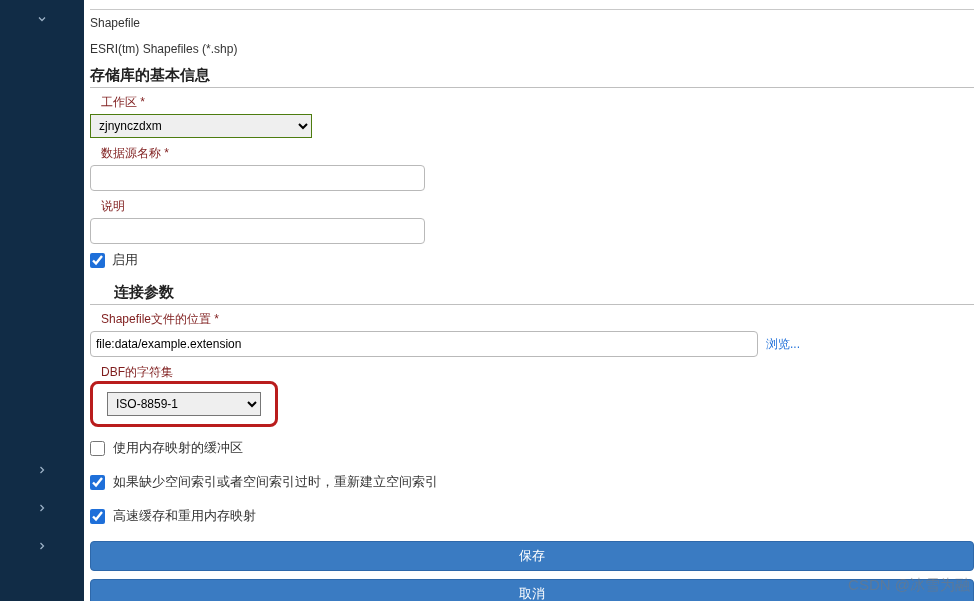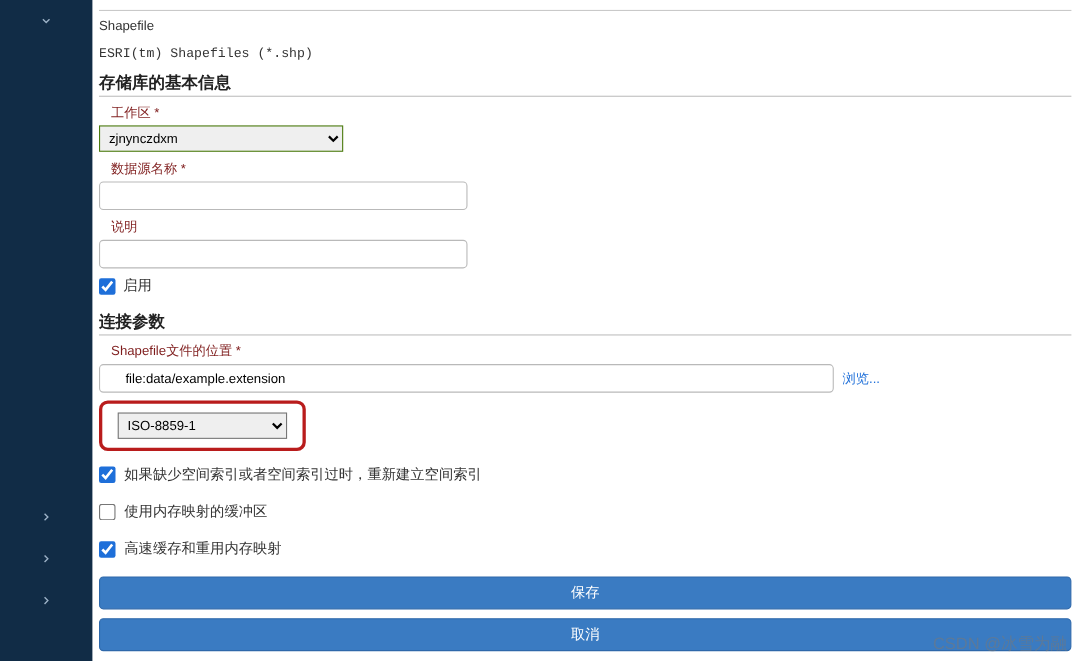--- a/index.html
+++ b/index.html
@@ -40,21 +40,21 @@
       height: 601px;
       padding: 4px 6px 8px 6px;
       overflow: hidden;
     }
     .content > .topbar {
       border-bottom: 1px solid #c9c9c9;
       height: 6px;
       margin-bottom: 6px;
     }
     .shp-title { font-size: 12px; color: #333; margin-bottom: 12px; }
-    .shp-sub { font-size: 12px; color: #333; margin-bottom: 10px; font-family: Liberation Mono, monospace; }
+    .shp-sub { font-size: 12px; color: #333; margin-bottom: 10px; }
     h3.section {
       font-size: 15px;
       font-weight: bold;
       color: #222;
       margin-bottom: 2px;
     }
     .hr { border-bottom: 1px solid #bfbfbf; margin-bottom: 6px; }
     .label { font-size: 12px; color: #7f1d1d; margin-bottom: 3px; display: block; margin-left: 11px; }
     .field { margin-bottom: 7px; }
     select.sel-small {
@@ -71,27 +71,27 @@
       border: 1px solid #b9b9b9;
       border-radius: 4px;
       padding: 2px 6px;
       font-size: 12px;
     }
     input.txt-long {
       width: 668px;
       height: 26px;
       border: 1px solid #b9b9b9;
       border-radius: 4px;
-      padding: 2px 23px;
+      padding: 2px 5px;
       font-size: 12px;
     }
     .check-row { display: flex; align-items: center; margin-bottom: 14px; margin-top: 2px; }
     .check-row input { width: 15px; height: 15px; accent-color: #1e6fd9; margin-right: 7px; }
     .check-row label { font-size: 13px; color: #333; }
-    .conn-h { margin-top: 6px; }
+    .conn-h { margin-top: 6px; margin-left: 24px; }
     .file-row { display: flex; align-items: center; gap: 8px; margin-bottom: 4px; }
     .file-row a { color: #1e6fd9; text-decoration: none; font-size: 12px; }
     .charset-wrap {
       position: relative;
       display: inline-block;
       padding: 8px 14px;
       border: 3px solid #b91c1c;
       border-radius: 8px;
       margin-bottom: 12px;
     }
@@ -186,33 +186,34 @@
   <div class="hr"></div>
 
   <div class="field">
     <span class="label">Shapefile文件的位置 *</span>
     <div class="file-row">
       <input class="txt-long" type="text" value="file:data/example.extension" style="">
       <a href="#">浏览...</a>
     </div>
   </div>
 
+  <span class="label" style="margin-bottom:0">DBF的字符集</span>
   <div class="charset-wrap">
     <select>
       <option>ISO-8859-1</option>
     </select>
   </div>
 
   <div class="check-block">
+    <input type="checkbox" style="">
+    <label>使用内存映射的缓冲区</label>
+  </div>
+  <div class="check-block">
     <input type="checkbox" checked="" style="">
     <label>如果缺少空间索引或者空间索引过时，重新建立空间索引</label>
-  </div>
-  <div class="check-block">
-    <input type="checkbox" style="">
-    <label>使用内存映射的缓冲区</label>
   </div>
   <div class="check-block">
     <input type="checkbox" checked="" style="">
     <label>高速缓存和重用内存映射</label>
   </div>
 
   <div class="btn-row">
     <button class="btn">保存</button>
     <button class="btn">取消</button>
   </div>

